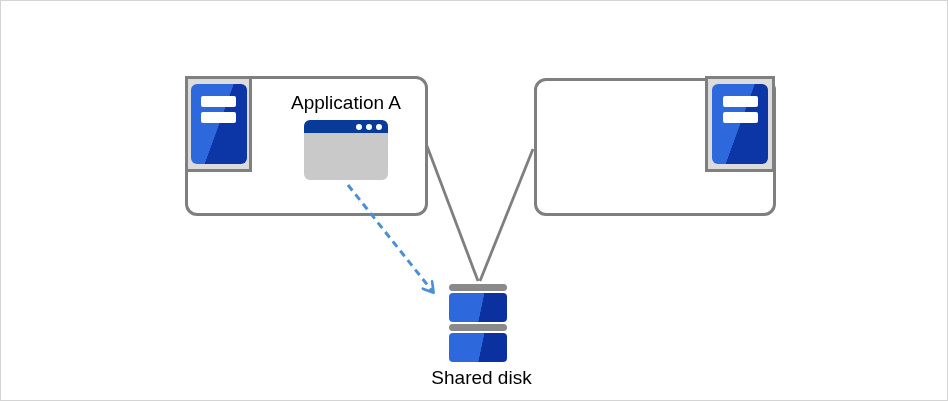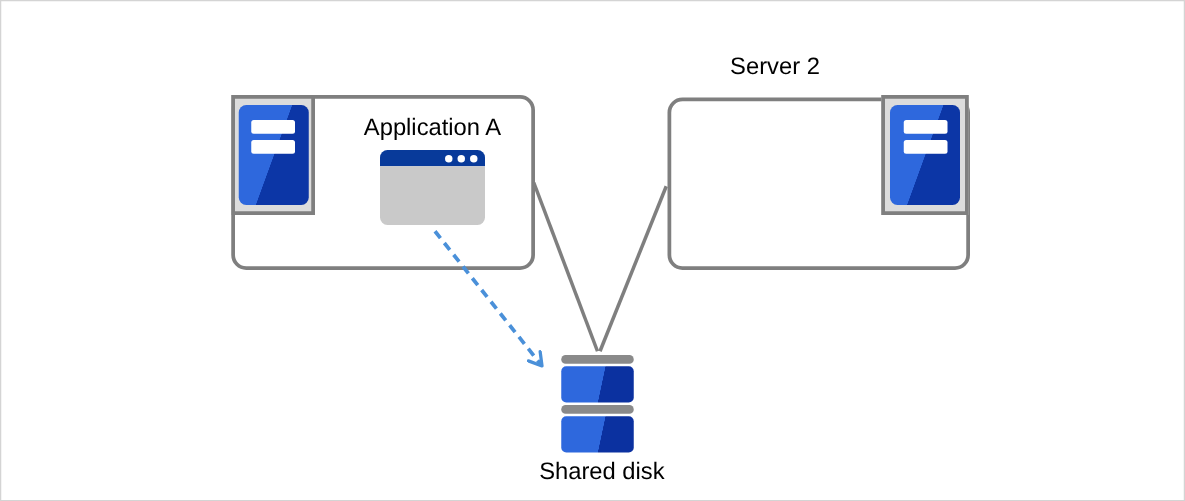--- a/index.html
+++ b/index.html
@@ -76,21 +76,20 @@
     <defs>
       <marker id="arrowOpen" viewBox="0 0 14 14" refX="11" refY="7" markerWidth="14" markerHeight="14" orient="auto" markerUnits="userSpaceOnUse">
         <path d="M2 1 L12 7 L2 13" fill="none" stroke="#4a90d9" stroke-width="2.6" stroke-linecap="round" stroke-linejoin="round"></path>
       </marker>
     </defs>
     <line x1="426" y1="145" x2="477" y2="280" stroke="#7f7f7f" stroke-width="2.8"></line>
     <line x1="532" y1="148" x2="479" y2="280" stroke="#7f7f7f" stroke-width="2.8"></line>
     <line x1="347" y1="184" x2="432" y2="291" stroke="#4a90d9" stroke-width="3" stroke-dasharray="7 5" marker-end="url(#arrowOpen)"></line>
   </svg>
 
-  <div class="label lbl-server2">Server 2</div>
   <div class="label lbl-disk">Shared disk</div>
   <div class="label lbl-app">Application A</div>
 
   <div class="icon-frame frame1">
     <div class="tower">
       <div class="slat"></div>
       <div class="slat"></div>
     </div>
   </div>
 

